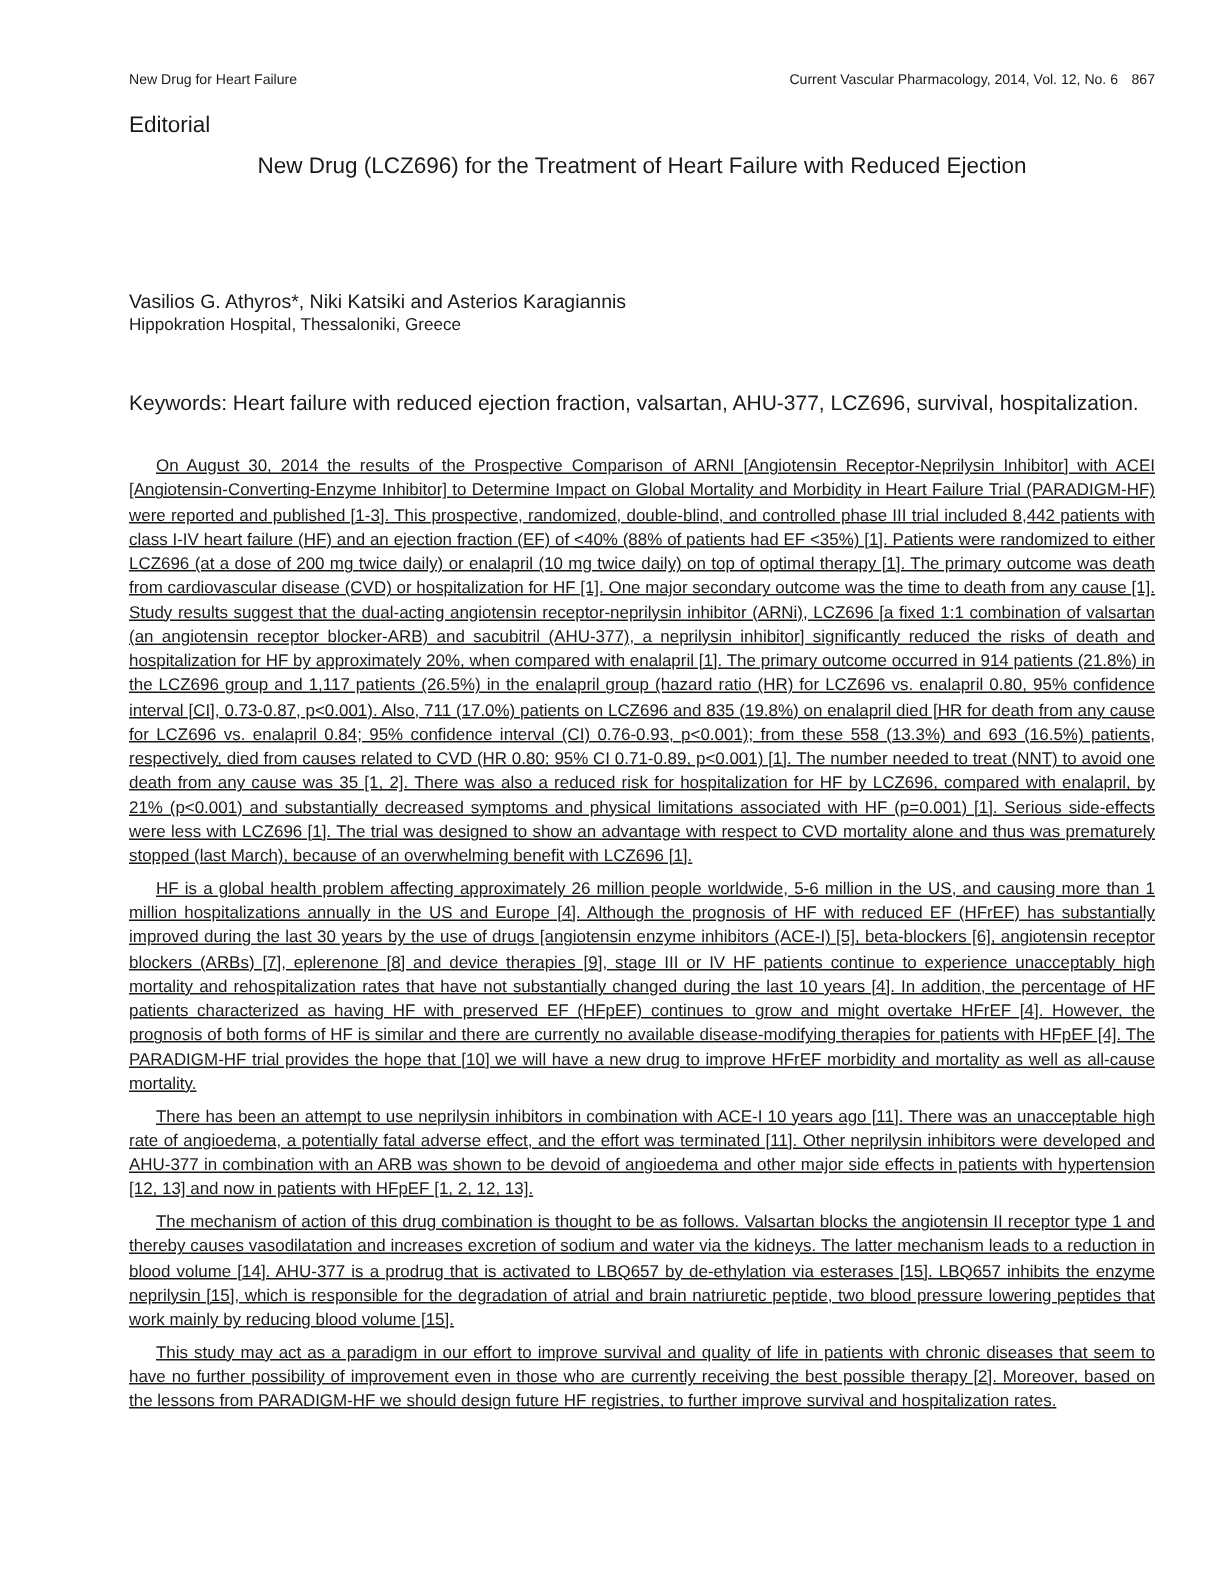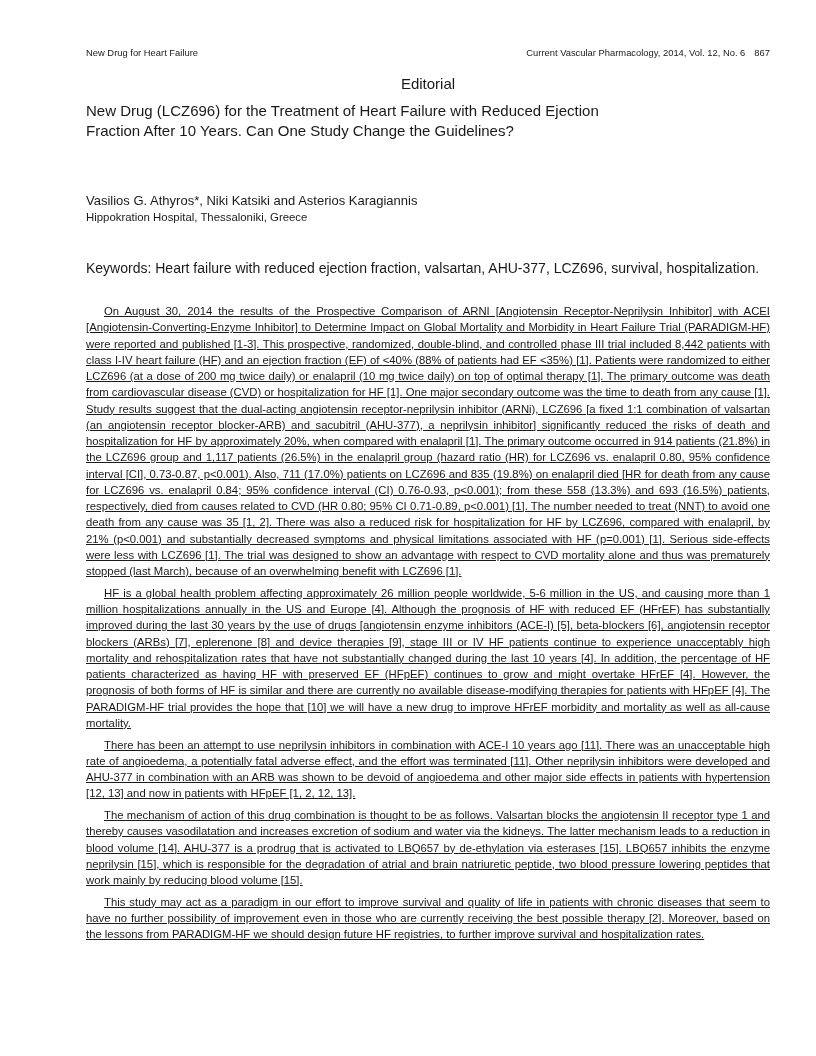--- a/index.html
+++ b/index.html
@@ -2,23 +2,23 @@
 <html><head>
 <meta charset="utf-8">
 <style>
   html, body { margin: 0; padding: 0; background: #ffffff; }
   body { width: 816px; height: 1056px; position: relative; overflow: hidden;
          font-family: "Liberation Sans", sans-serif; color: #1a1a1a; }
   .page { position: absolute; left: 86px; top: 0; width: 684px; }
   .running-head { position: absolute; top: 47px; left: 0; width: 684px;
                   font-size: 9.4px; display: flex; justify-content: space-between; }
   .running-head .right span { margin-left: 9px; }
-  .section-label { position: absolute; top: 75px; left: 0; width: 684px; text-align: center;
+  .section-label { position: absolute; top: 75px; left: 0; width: 684px; text-align: left;
                    font-size: 15px; }
-  .title { position: absolute; top: 101px; left: 0; width: 684px; 
+  .title { position: absolute; top: 101px; left: 0; width: 684px; text-align: center;
            font-size: 15px; line-height: 20px; }
   .authors { position: absolute; top: 161px; left: 0; font-size: 13px; margin-top: 32px; }
   .affiliation { position: absolute; top: 208px; left: 0; width: 684px;
                  font-size: 11.4px; line-height: 19px; text-align: justify; word-spacing: 3.2px; }
   .affiliation .line2 { word-spacing: 0; }
   .keywords { position: absolute; top: 260px; left: 0; font-size: 14px; }
   .body { position: absolute; top: 303px; left: 0; width: 684px;
           font-size: 11.3px; line-height: 16.25px; text-align: justify; }
   .body p { margin: 0 0 5.5px 0; text-indent: 18px; text-decoration: underline; }
   .u { text-decoration: underline; }
@@ -31,21 +31,20 @@
     <div>New Drug for Heart Failure</div>
     <div class="right">
       <span>Current Vascular Pharmacology, 2014, Vol. 12, No. 6</span><span>867</span>
     </div>
   </div>
 
   <div class="section-label">Editorial</div>
 
   <div class="title">
     <div>New Drug (LCZ696) for the Treatment of Heart Failure with Reduced Ejection</div>
-    <div>Fraction After 10 Years. Can One Study Change the Guidelines?</div>
   </div>
 
   <div class="authors">Vasilios G. Athyros*, Niki Katsiki and Asterios Karagiannis</div>
 
   <div class="affiliation">
     <div class="line2">Hippokration Hospital, Thessaloniki, Greece</div>
   </div>
 
   <div class="keywords">Keywords: Heart failure with reduced ejection fraction, valsartan, AHU-377, LCZ696, survival, hospitalization.</div>
 

